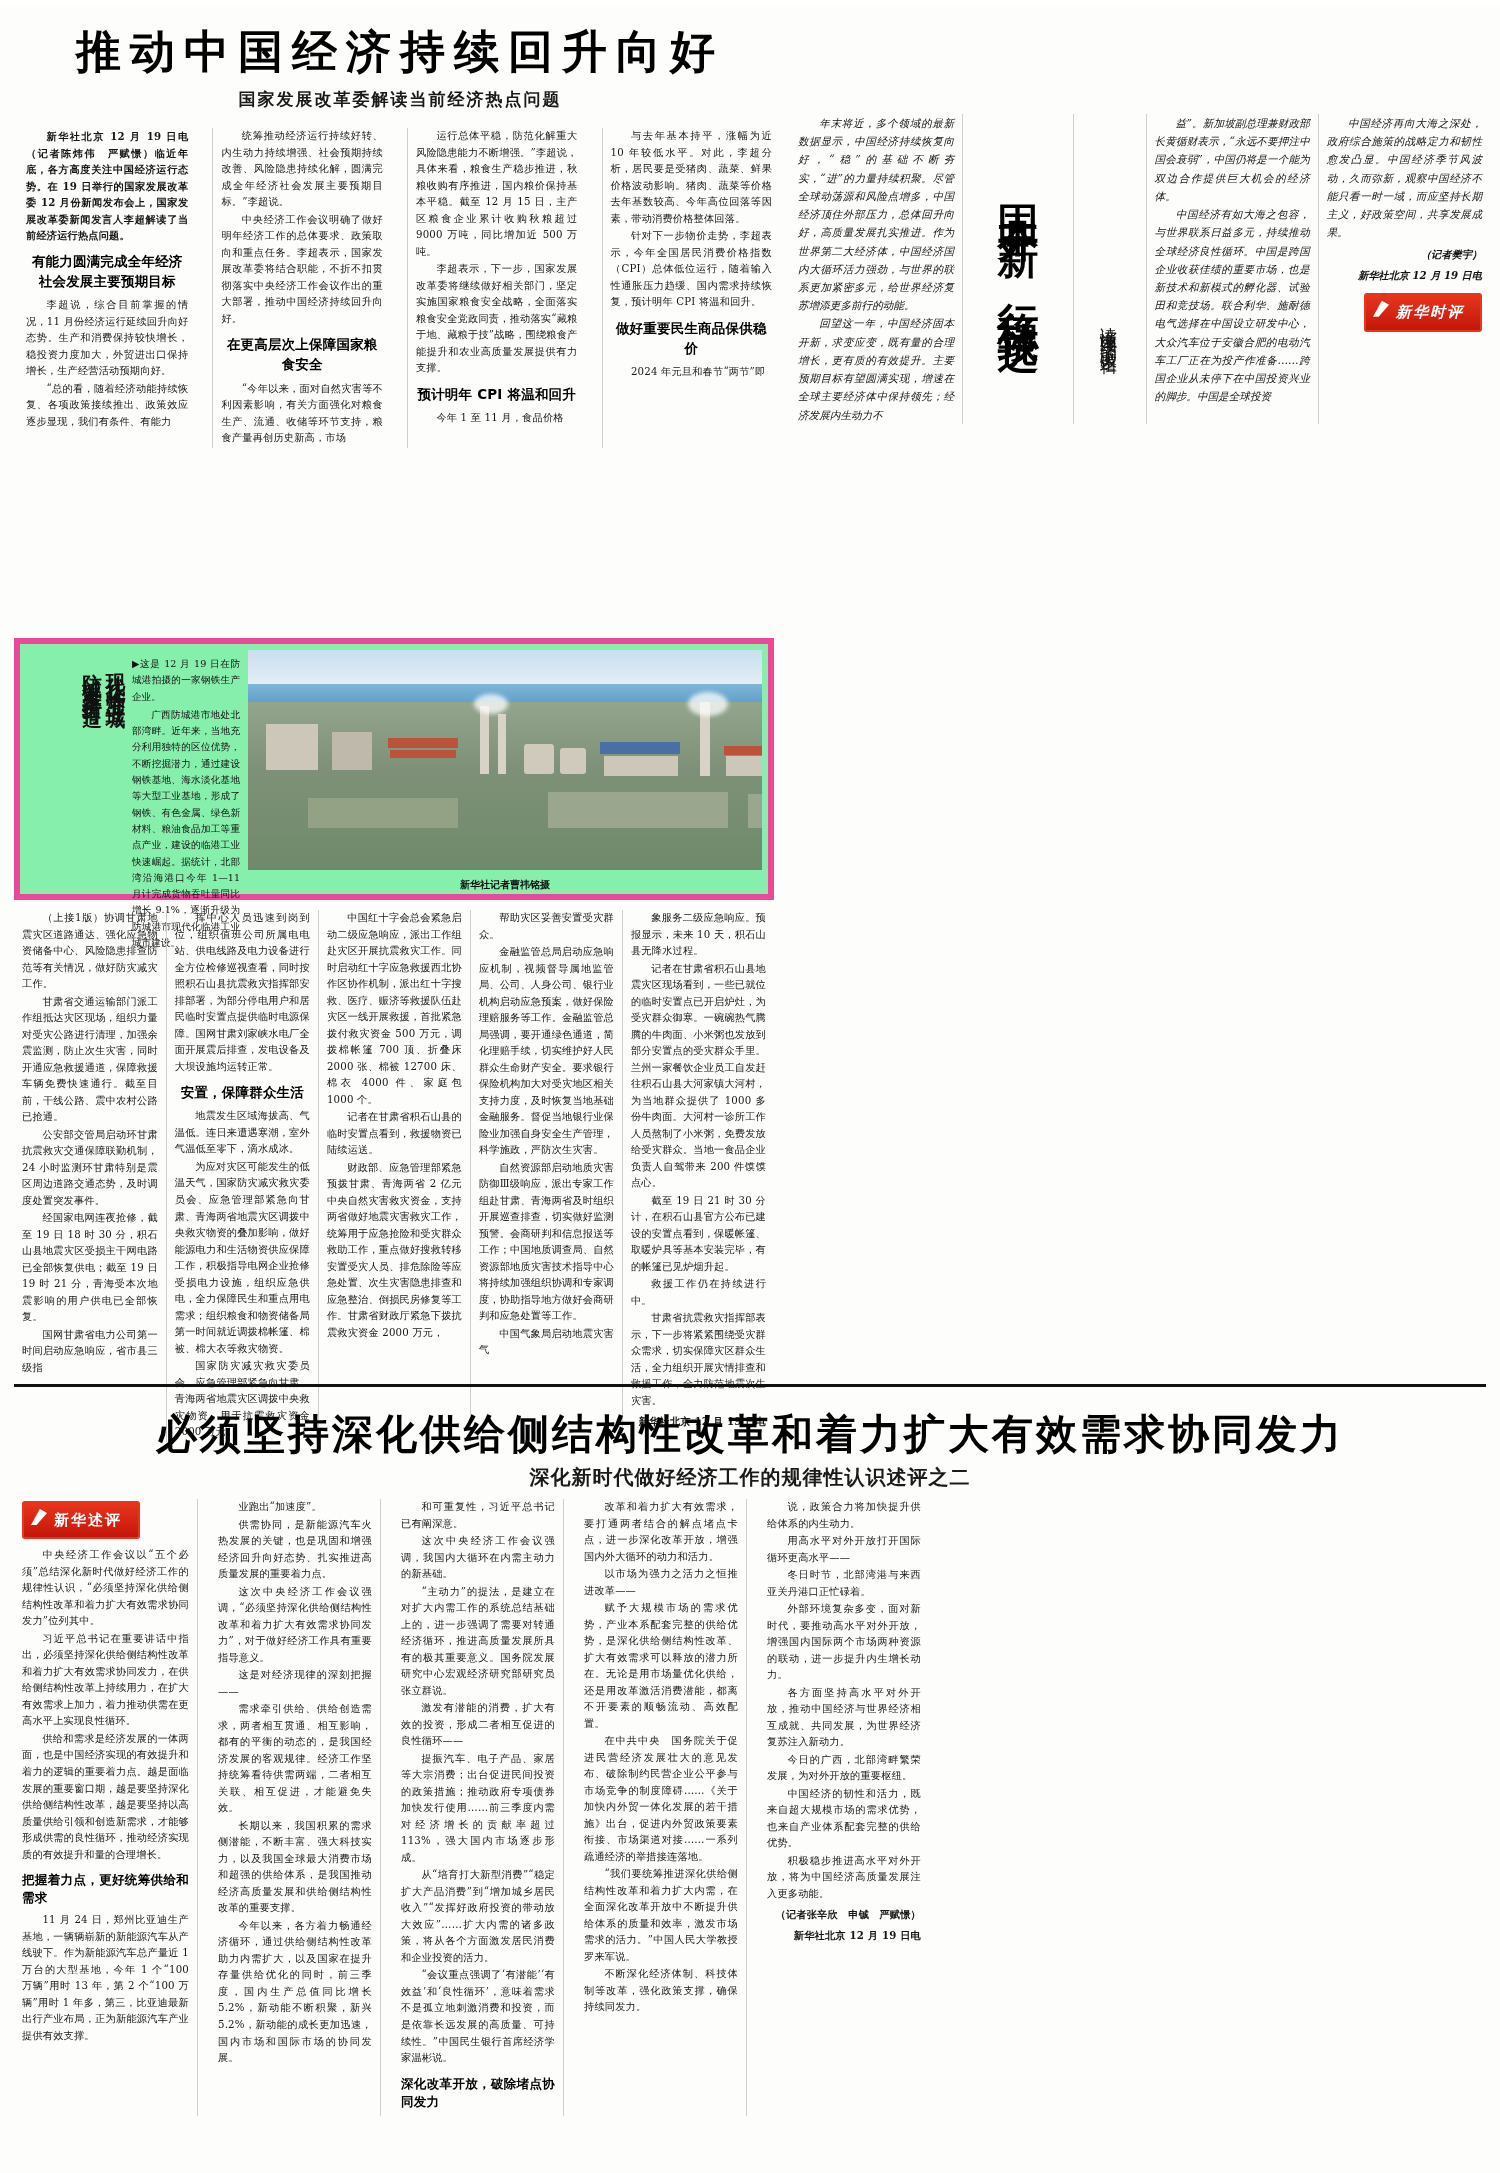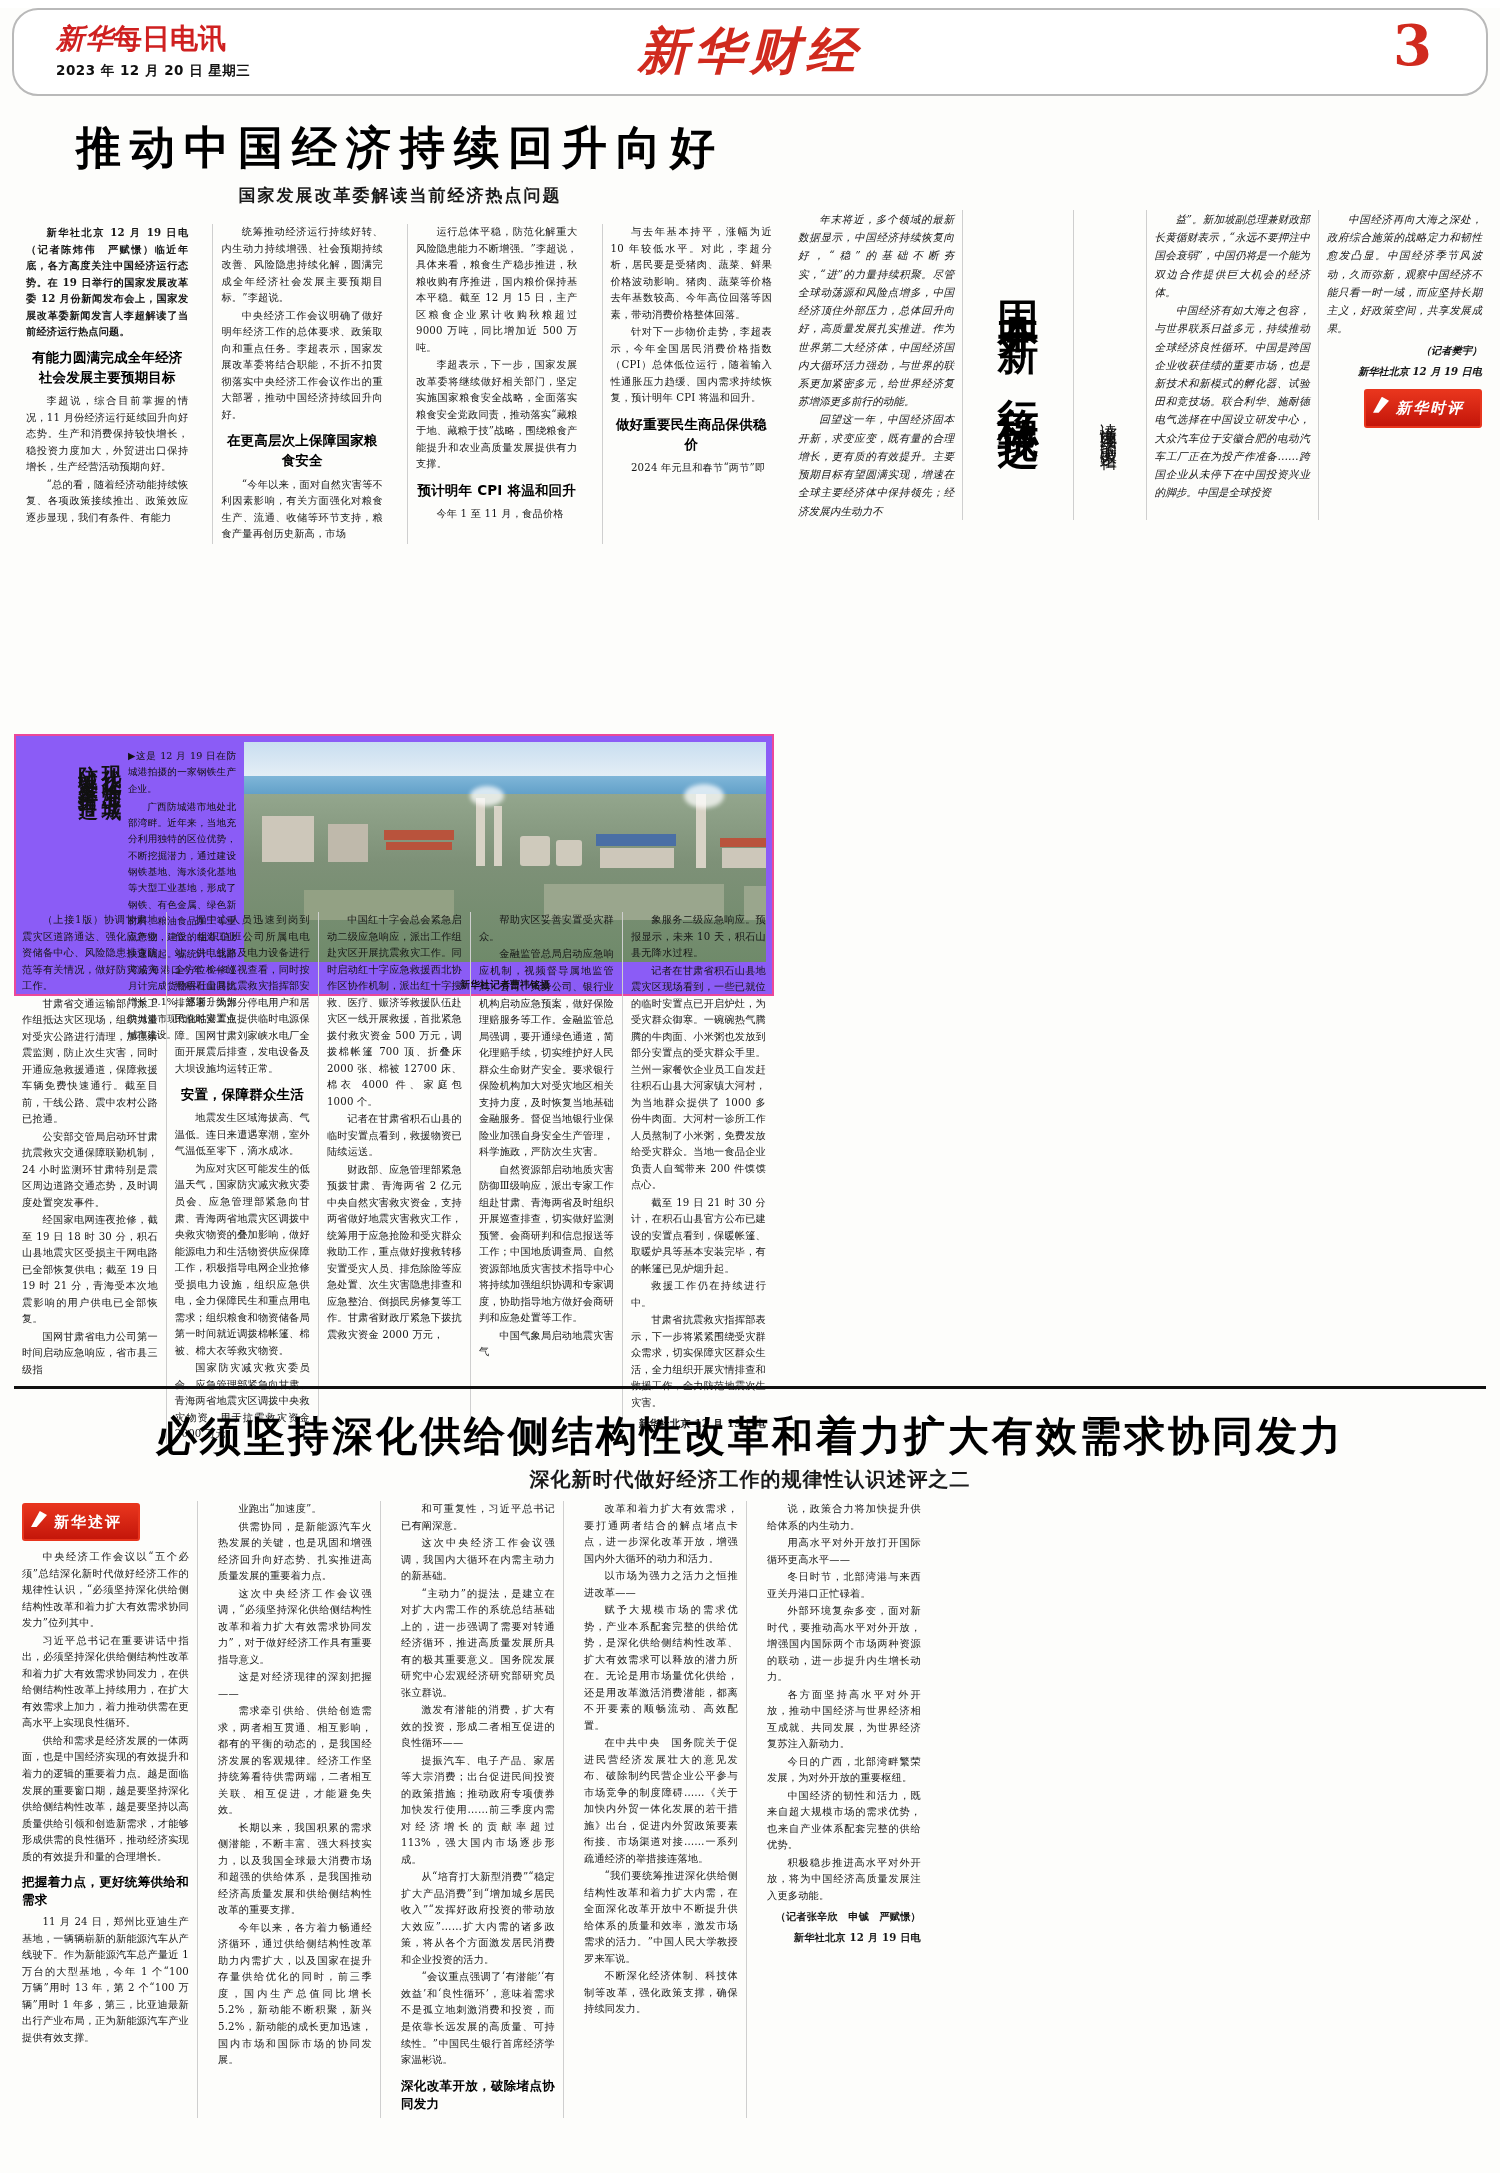--- a/index.html
+++ b/index.html
@@ -100,21 +100,21 @@
   .rtext {
     font-family:"DejaVu Serif","Liberation Serif",serif;
     font-size:10.6px; line-height:1.72; text-align:justify;
     font-style:italic; color:#131313;
   }
   .rtext p { margin:0; text-indent:2em; }
 
   
   .photobox {
     position:absolute; left:14px; top:632px; width:760px; height:262px;
-    border:2px solid #ec4899; background:#8b5cf6; padding:11px;
+    border:6px solid #ec4899; background:#86efac; padding:11px;
   }
   .pb-vtitle {
     position:absolute; left:10px; top:14px; width:96px; height:210px;
     display:flex; flex-direction:row-reverse; justify-content:flex-start; gap:2px;
   }
   .pb-vtitle span {
     writing-mode: vertical-rl; text-orientation: upright;
     font-family:"DejaVu Serif","Liberation Serif",serif;
     font-size:19.5px; font-weight:bold; letter-spacing:5px; line-height:1.1;
   }
@@ -187,30 +187,20 @@
   .head3 {
     font-family:"DejaVu Sans","Liberation Sans",sans-serif;
     font-weight:bold; font-size:12.5px; line-height:1.45; margin:8px 0 5px 0; color:#000;
   }
 </style>
 </head>
 <body>
 
 <div class="page">
 
-  <div class="masthead">
-    <div class="mh-left">
-      <div class="mh-logo">
-        <span>新华</span><span class="blk">每日电讯</span>
-      </div>
-      <div class="mh-date">2023 年 12 月 20 日 星期三</div>
-    </div>
-    <div class="mh-center">新华财经</div>
-    <div class="mh-pageno">3</div>
-  </div>
 
   <div class="top-area">
 
     <div class="headline1">推动中国经济持续回升向好</div>
     <div class="subtitle1">国家发展改革委解读当前经济热点问题</div>
 
     <div class="tcols">
       <div class="tcol col-text">
         <p class="lead">新华社北京 12 月 19 日电（记者陈炜伟　严赋憬）临近年底，各方高度关注中国经济运行态势。在 19 日举行的国家发展改革委 12 月份新闻发布会上，国家发展改革委新闻发言人李超解读了当前经济运行热点问题。</p>
         <div class="subhead">有能力圆满完成全年经济社会发展主要预期目标</div>

